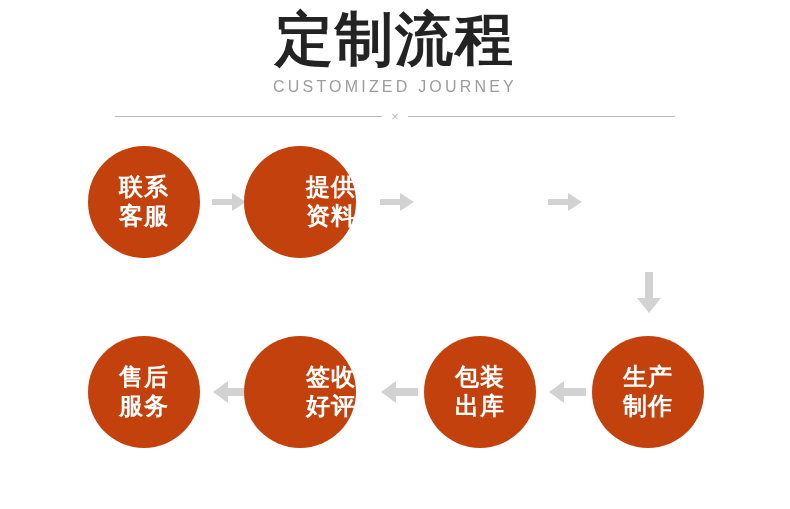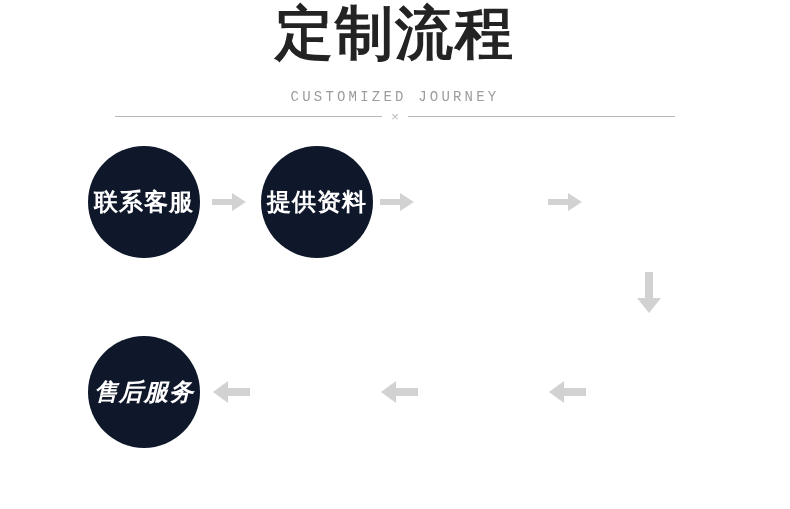--- a/index.html
+++ b/index.html
@@ -24,36 +24,37 @@
   
   .header {
     position: absolute;
     left: 0;
     top: 0;
     width: 790px;
     text-align: center;
   }
   .page-title {
     margin: 0;
+    padding-top: 6px;
     font-size: 58px;
     line-height: 66px;
     font-weight: bold;
     color: #232323;
     letter-spacing: 2px;
     font-family: "DejaVu Sans", "Liberation Sans", sans-serif;
   }
   .page-subtitle {
-    margin: 16px;
+    margin: 0;
     padding-top: 5px;
-    font-size: 14px;
+    font-size: 16px;
     line-height: 20px;
     font-weight: normal;
     color: #9c9c9c;
     letter-spacing: 3.2px;
-    font-family: Liberation Mono, monospace;
+    font-family: Liberation Sans, sans-serif;
   }
 
   
   .divider {
     position: absolute;
     left: 115px;
     top: 109px;
     width: 560px;
     height: 14px;
     display: flex;
@@ -81,50 +82,49 @@
     top: 140px;
     width: 790px;
   }
   .flow-row {
     position: relative;
     height: 125px;
     width: 790px;
   }
   .flow-row.row-two {
     margin-top: 65px;
-    font-style: italic;
   }
 
   .node {
     position: absolute;
     top: 6px;
     width: 112px;
     height: 112px;
     border-radius: 50%;
-    background: #0f172a;
+    background: #c2410c;
     color: #ffffff;
     display: flex;
-    flex-direction: row;
+    flex-direction: column;
     align-items: center;
     justify-content: center;
     box-sizing: border-box;
   }
   .node .line {
     display: block;
     font-size: 24px;
     line-height: 29px;
     font-weight: bold;
     letter-spacing: 1px;
     font-family: "DejaVu Sans", "Liberation Sans", sans-serif;
     white-space: nowrap;
   }
 
   
   .col-1 { left: 88px; }
-  .col-2 { left: 261px; }
+  .col-2 { left: 244px; align-items: flex-end; }
   .col-3 { left: 424px; }
   .col-4 { left: 592px; }
 
   
   .arrow-h {
     position: absolute;
     top: 50px;
     width: 38px;
     height: 24px;
   }
@@ -200,34 +200,46 @@
         <span class="line">售后</span>
         <span class="line">服务</span>
       </div>
 
       <div class="arrow-h ah-1">
         <svg width="38" height="24" viewBox="0 0 38 24" xmlns="http://www.w3.org/2000/svg">
           <path d="M38 8 L16 8 L16 1 L1 12 L16 23 L16 16 L38 16 Z" fill="#d2d2d2"></path>
         </svg>
       </div>
 
+      <div class="node col-2">
+        <span class="line">签收</span>
+        <span class="line">好评</span>
+      </div>
 
       <div class="arrow-h ah-2">
         <svg width="38" height="24" viewBox="0 0 38 24" xmlns="http://www.w3.org/2000/svg">
           <path d="M38 8 L16 8 L16 1 L1 12 L16 23 L16 16 L38 16 Z" fill="#d2d2d2"></path>
         </svg>
       </div>
 
+      <div class="node col-3">
+        <span class="line">包装</span>
+        <span class="line">出库</span>
+      </div>
 
       <div class="arrow-h ah-3">
         <svg width="38" height="24" viewBox="0 0 38 24" xmlns="http://www.w3.org/2000/svg">
           <path d="M38 8 L16 8 L16 1 L1 12 L16 23 L16 16 L38 16 Z" fill="#d2d2d2"></path>
         </svg>
       </div>
 
+      <div class="node col-4">
+        <span class="line">生产</span>
+        <span class="line">制作</span>
+      </div>
 
     </div>
 
   </div>
 
   <div class="arrow-down">
     <svg width="26" height="42" viewBox="0 0 26 42" xmlns="http://www.w3.org/2000/svg">
       <path d="M9 0 L17 0 L17 26 L25 26 L13 41 L1 26 L9 26 Z" fill="#d2d2d2"></path>
     </svg>
   </div>

